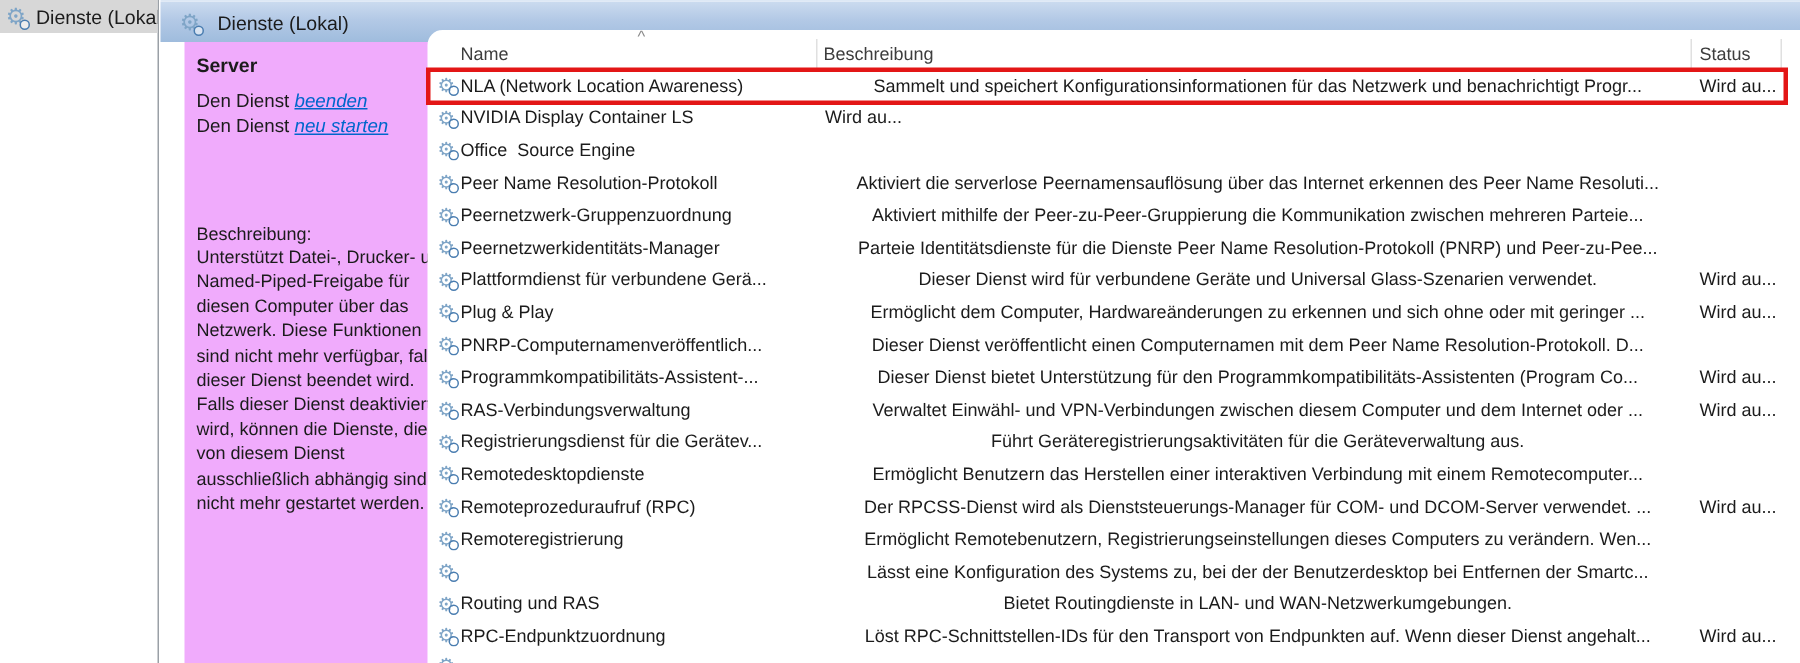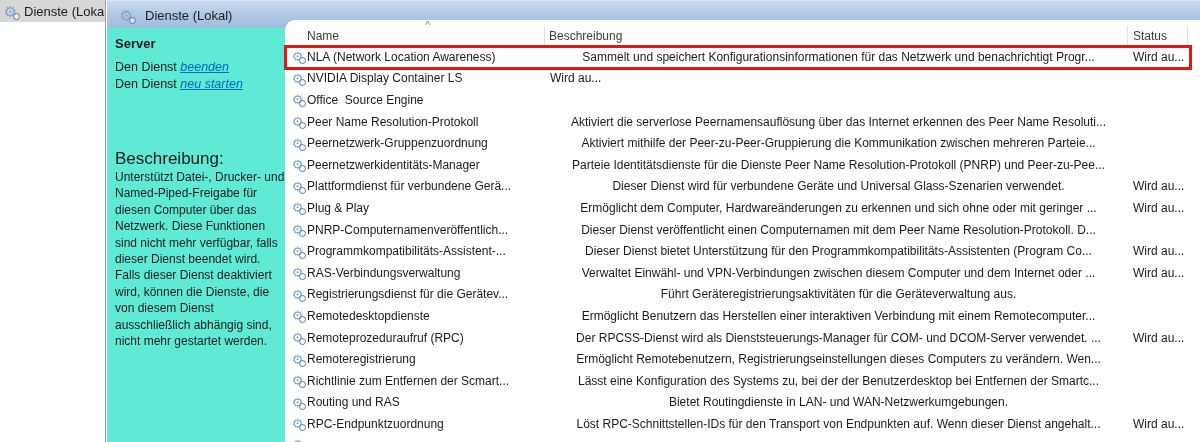--- a/index.html
+++ b/index.html
@@ -15,25 +15,25 @@
 
   
   .main { position:absolute; left:107px; top:0; width:1093px; height:442px; }
   .blue-band { position:absolute; left:0; top:0; right:0; height:28px;
                background:linear-gradient(180deg,#cbdbEF 0%,#b3c9e6 45%,#9fbcdd 100%);
                border-top:1px solid #dde8f5; z-index:0; }
   .band-title { position:absolute; left:11px; top:3px; height:22px; display:flex; align-items:center; gap:8px; }
   .band-title .ttl { font-size:13px; color:#1b1b1b; }
 
   
-  .info-panel { position:absolute; left:0; top:28px; width:178px; bottom:0; background:#5eead4; z-index:1; overflow:hidden; }
+  .info-panel { position:absolute; left:16px; top:28px; width:178px; bottom:0; background:#f0abfc; z-index:1; overflow:hidden; }
   .svc-title { font-weight:bold; font-size:13px; margin:8px 0 0 8px; }
   .svc-links { margin:8px 0 0 8px; font-size:12.5px; line-height:17px; }
   .svc-links a { color:var(--link,#0066cc); text-decoration:underline; cursor:pointer;font-style:italic; }
-  .svc-desc-label { margin:56px 0 0 8px; font-size:17px; }
+  .svc-desc-label { margin:56px 0 0 8px; font-size:12px; }
   .svc-desc { margin:0 0 0 8px; width:172px; font-size:12px; line-height:16.4px; }
 
   
   .list-panel { position:absolute; left:178px; top:20px; right:0; bottom:0; background:#fff; border-radius:10px 0 0 0; z-index:1; overflow:hidden; }
   .list-header { position:relative; display:flex; height:26px; align-items:flex-end; font-size:12px; color:#3d3d3d; }
   .hcell { height:20px; line-height:20px; border-right:1px solid #e0e0e0; overflow:hidden; white-space:nowrap; }
   .hcell.name { width:260px; padding-left:22px; }
   .hcell.desc { width:583px; padding-left:4px; }
   .hcell.status { width:60px; padding-left:5px; }
   .hcell.rest { flex:1; border-right:none; }
@@ -216,21 +216,21 @@
   <div class="svc-row">
     <div class="cell name">
       <span class="gear">⚙</span><span class="nm">Remoteregistrierung</span>
     </div>
     <div class="cell desc">Ermöglicht Remotebenutzern, Registrierungseinstellungen dieses Computers zu verändern. Wen...</div>
     <div class="cell status"></div>
   </div>
 
   <div class="svc-row">
     <div class="cell name">
-      <span class="gear">⚙</span><span class="nm">Richtlinie zum Entfernen der Scmart...</span>
+      <span class="gear">⚙</span>
     </div>
     <div class="cell desc">Lässt eine Konfiguration des Systems zu, bei der der Benutzerdesktop bei Entfernen der Smartc...</div>
     <div class="cell status"></div>
   </div>
 
   <div class="svc-row">
     <div class="cell name">
       <span class="gear">⚙</span><span class="nm">Routing und RAS</span>
     </div>
     <div class="cell desc">Bietet Routingdienste in LAN- und WAN-Netzwerkumgebungen.</div>

